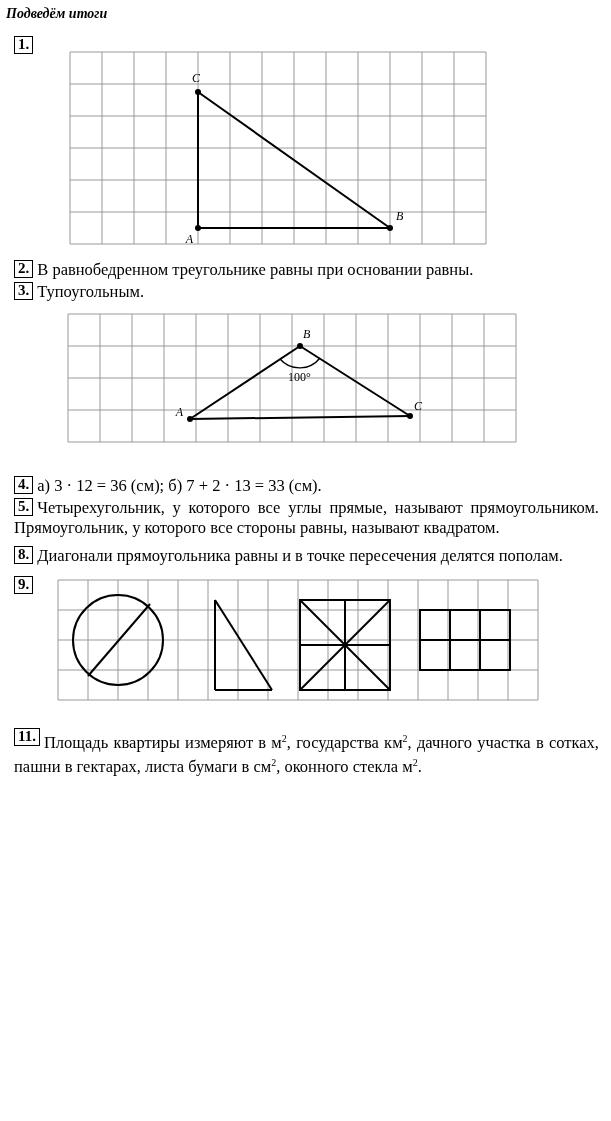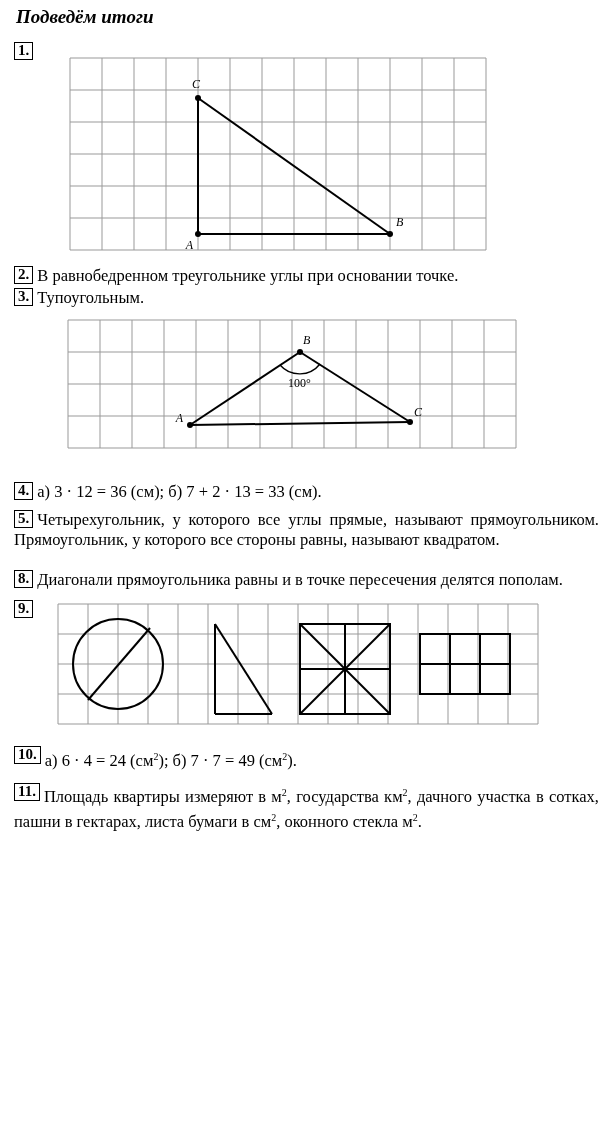--- a/index.html
+++ b/index.html
@@ -10,22 +10,22 @@
     font-family:"Liberation Serif", serif;
     color:#000;
     position:relative;
     overflow:hidden;
   }
   .page{position:relative;width:611px;height:1121px;}
   .title{
     font-family:"Liberation Serif", serif;
     font-weight:bold;
     font-style:italic;
-    font-size:19px;
-    padding:6px 0 2px 16px;
+    font-size:14px;
+    padding:6px 0 2px 6px;
   }
   .num-box{
     display:inline-block;
     border:1px solid #000;
     padding:0px 3px 1px 3px;
     font-size:15px;
     font-weight:bold;
     line-height:15px;
     vertical-align:top;
     margin-right:4px;
@@ -91,21 +91,21 @@
         <circle cx="198" cy="198" r="3" fill="#000"></circle>
         <circle cx="390" cy="198" r="3" fill="#000"></circle>
         <text x="196" y="52" font-family="Liberation Serif, serif" font-style="italic" font-size="12" text-anchor="middle">C</text>
         <text x="193" y="213" font-family="Liberation Serif, serif" font-style="italic" font-size="12" text-anchor="end">A</text>
         <text x="396" y="190" font-family="Liberation Serif, serif" font-style="italic" font-size="12">B</text>
       </svg>
     </div>
   </div>
 
   <div class="para" style="margin-top:2px;">
-    <span class="num-box">2.</span><span>В равнобедренном треугольнике углы при основании точке.</span>
+    <span class="num-box">2.</span><span>В равнобедренном треугольнике равны при основании равны.</span>
   </div>
 
   <div class="para" style="">
     <span class="num-box">3.</span><span>Тупоугольным.</span>
   </div>
 
   <div class="fig" style="margin-top:4px;">
     <svg width="611" height="160" viewBox="0 0 611 160">
       <g stroke="#999" stroke-width="1" fill="none">
         <line x1="68" y1="8" x2="68" y2="136"></line>
@@ -142,26 +142,26 @@
       <text x="183" y="110" font-family="Liberation Serif, serif" font-style="italic" font-size="12" text-anchor="end">A</text>
       <text x="414" y="104" font-family="Liberation Serif, serif" font-style="italic" font-size="12">C</text>
       <text x="288" y="75" font-family="Liberation Serif, serif" font-size="12">100°</text>
     </svg>
   </div>
 
   <div class="para" style="margin-top:3px;">
     <span class="num-box">4.</span><span>а) 3 · 12 = 36 (см); б) 7 + 2 · 13 = 33 (см).</span>
   </div>
 
-  <div class="para" style="margin-top:6px;font-family:Liberation Serif, serif;">
+  <div class="para" style="margin-top:0;font-family:Liberation Serif, serif;">
     <span class="num-box">5.</span><span>Четырехугольник, у которого все углы прямые, называют прямоугольником. Прямоугольник, у которого все стороны равны, называют квадратом.</span>
   </div>
 
 
-  <div class="para" style="margin-top:18px;">
+  <div class="para" style="margin-top:6px;">
     <span class="num-box">8.</span><span>Диагонали прямоугольника равны и в точке пересечения делятся пополам.</span>
   </div>
 
   <div class="itemwrap" style="margin-top:6px;">
     <span class="num-box" style="position:absolute;left:14px;top:4px;">9.</span>
     <div class="fig">
       <svg width="611" height="140" viewBox="0 0 611 140">
         <g stroke="#999" stroke-width="1" fill="none">
           <line x1="58" y1="8" x2="58" y2="128"></line>
           <line x1="88" y1="8" x2="88" y2="128"></line>
@@ -209,21 +209,18 @@
         <g stroke="#000" stroke-width="2" fill="none">
           <rect x="420" y="38" width="90" height="60"></rect>
           <line x1="450" y1="38" x2="450" y2="98"></line>
           <line x1="480" y1="38" x2="480" y2="98"></line>
           <line x1="420" y1="68" x2="510" y2="68"></line>
         </g>
       </svg>
     </div>
   </div>
 
-  <div class="para" style="margin-top:2px;">
-    <span class="num-box">10.</span><span>а) 6 · 4 = 24 (см<sup>2</sup>); б) 7 · 7 = 49 (см<sup>2</sup>).</span>
-  </div>
 
   <div class="para" style="margin-top:10px;">
     <span class="num-box">11.</span><span>Площадь квартиры измеряют в м<sup>2</sup>, государства км<sup>2</sup>, дачного участка в сотках, пашни в гектарах, листа бумаги в см<sup>2</sup>, оконного стекла м<sup>2</sup>.</span>
   </div>
 
 </div>
 
 </body></html>

